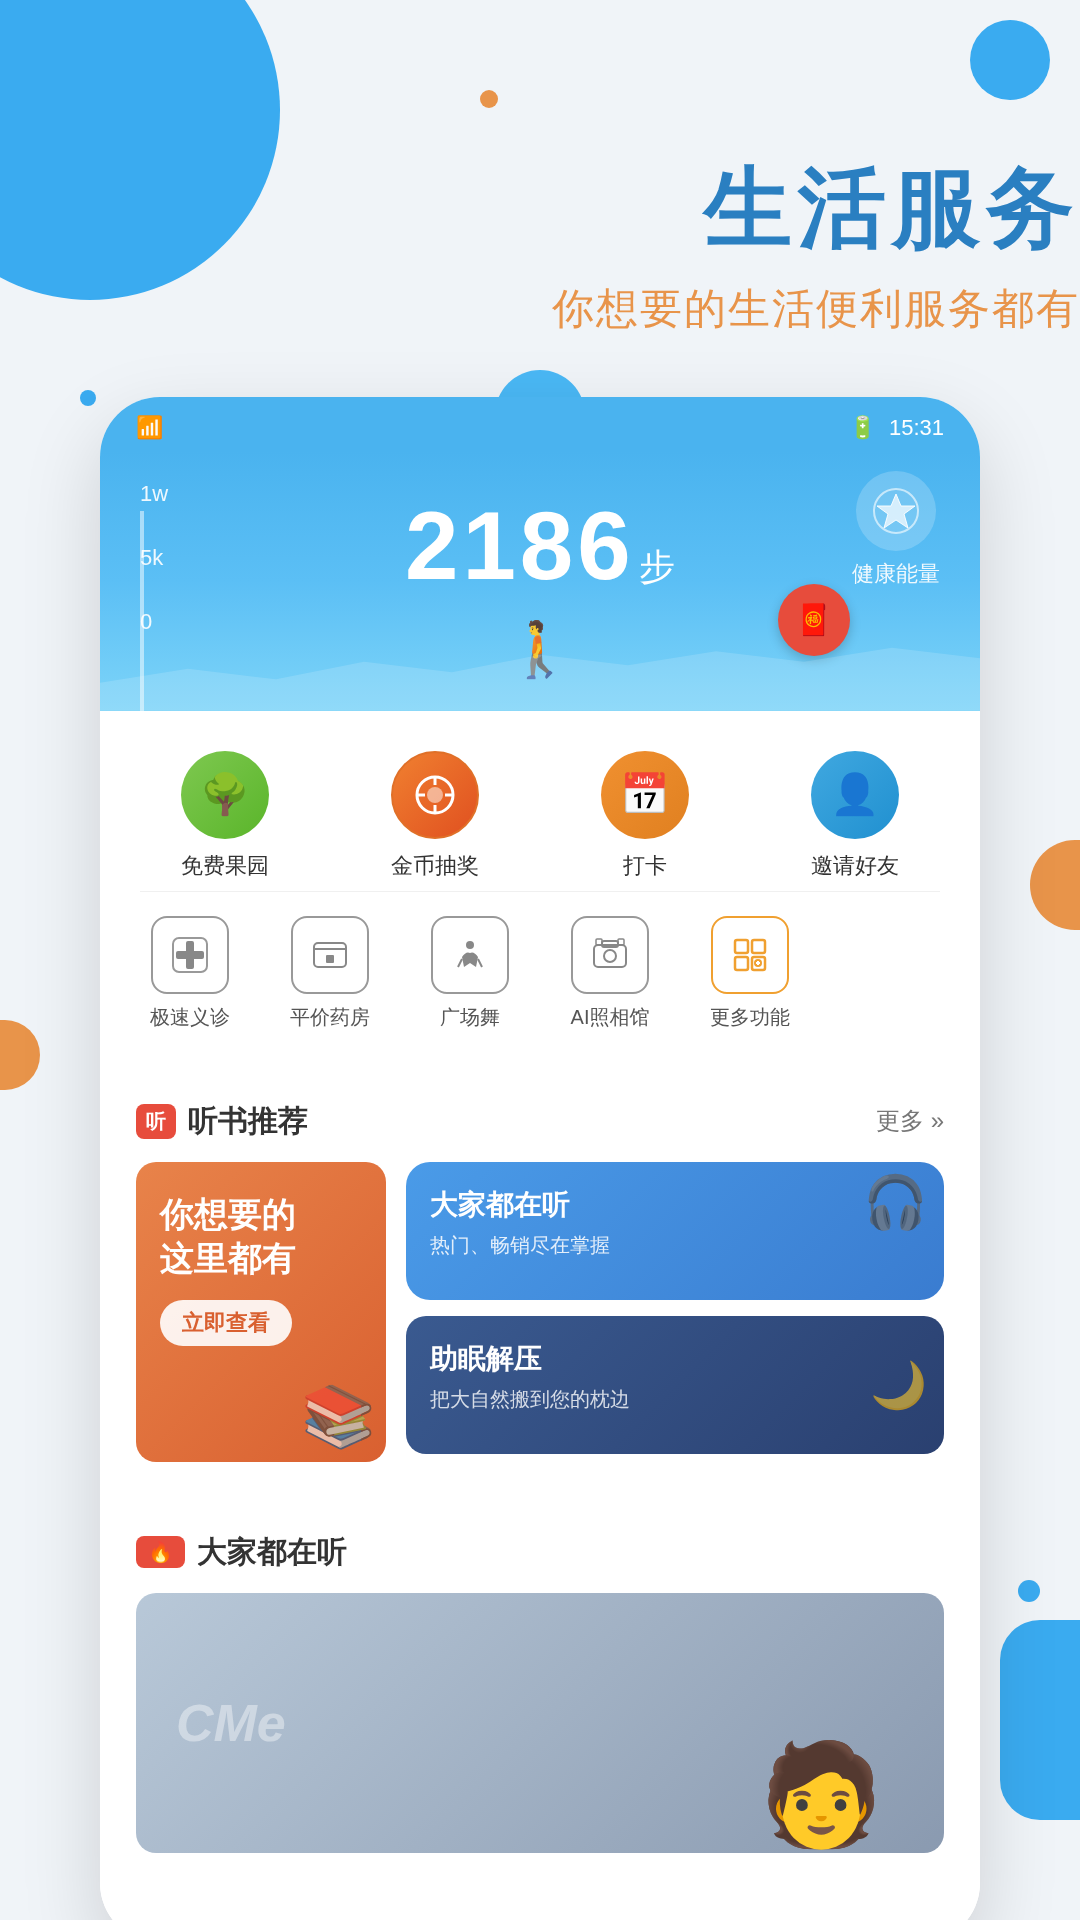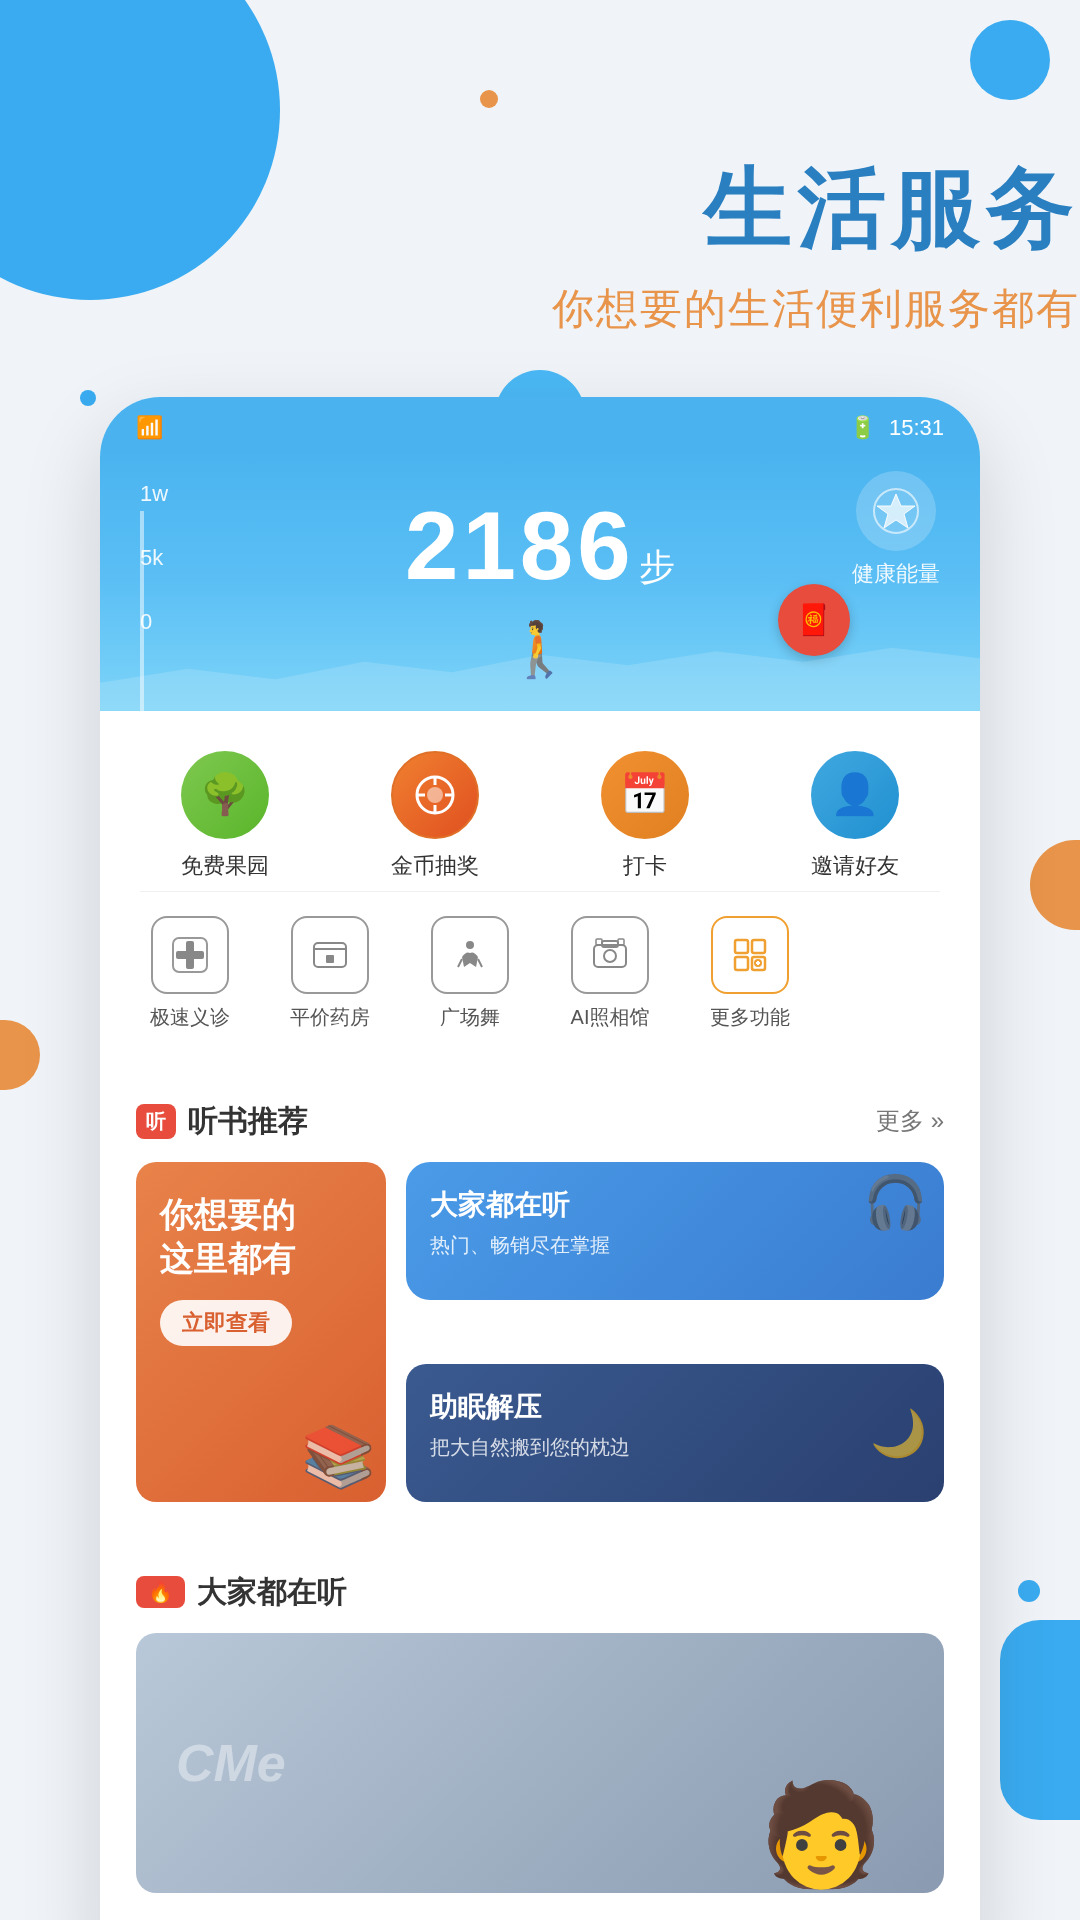--- a/index.html
+++ b/index.html
@@ -437,21 +437,20 @@
       font-size: 52px;
       opacity: 0.7;
     }
     .book-card-bottom {
       background: linear-gradient(135deg, #3a5a90, #2a4070);
       border-radius: 20px;
       padding: 24px 24px;
       position: relative;
       overflow: hidden;
       min-height: 138px;
-      margin-top: 48px;
     }
     .book-card-bottom-title {
       font-size: 28px;
       font-weight: 700;
       color: white;
       margin-bottom: 8px;
     }
     .book-card-bottom-sub {
       font-size: 20px;
       color: rgba(255,255,255,0.8);

